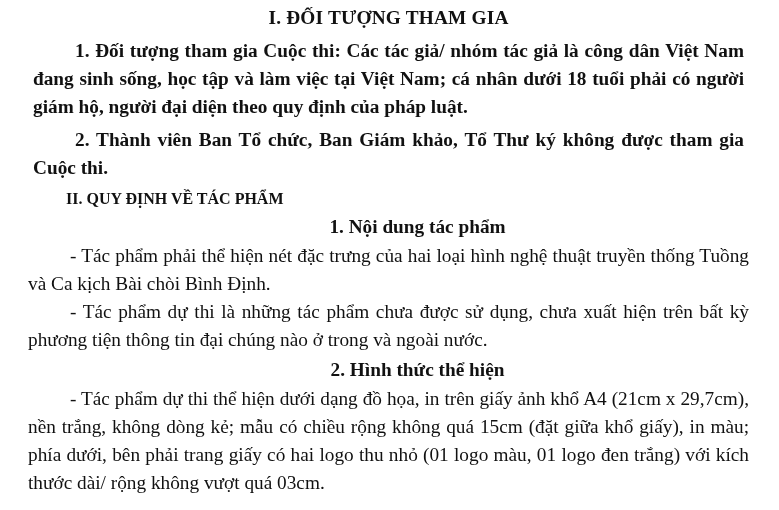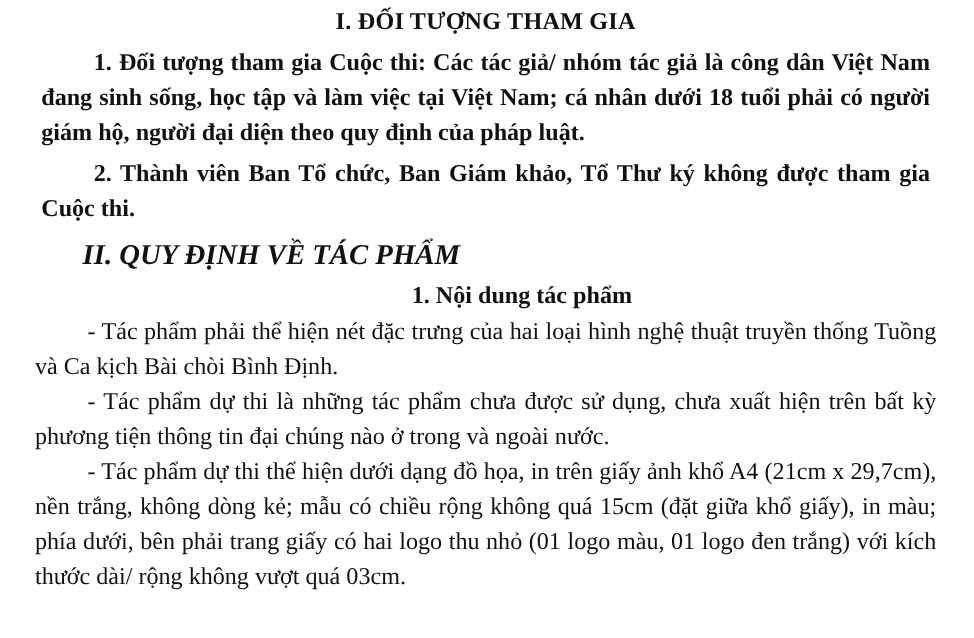--- a/index.html
+++ b/index.html
@@ -29,25 +29,24 @@
   }
   .heading-1 {
     text-align: center;
     font-weight: bold;
     font-size: 19.3px;
     letter-spacing: 0.2px;
     margin: 0 0 2px 0;
   }
   .heading-2 {
     font-weight: bold;
-    font-size: 23px;
+    font-size: 16px;
     margin: 3px 0 1px 0;
     text-indent: 38px;
     text-align: left;
-    font-style: italic;
   }
   .heading-3 {
     font-weight: bold;
     font-size: 19.3px;
     margin: 2px 0 1px 0;
     text-indent: 58px;
     text-align: center;
   }
   p.para {
     margin: 5px;
@@ -73,17 +72,18 @@
 
     <div class="heading-2">II. QUY ĐỊNH VỀ TÁC PHẨM</div>
 
     <div class="heading-3">1. Nội dung tác phẩm</div>
 
     <p class="para-dash">- Tác phẩm phải thể hiện nét đặc trưng của hai loại hình nghệ thuật truyền thống Tuồng và Ca kịch Bài chòi Bình Định.</p>
 
 
     <p class="para-dash">- Tác phẩm dự thi là những tác phẩm chưa được sử dụng, chưa xuất hiện trên bất kỳ phương tiện thông tin đại chúng nào ở trong và ngoài nước.</p>
 
+    <div class="heading-3">2. Hình thức thể hiện</div>
 
     <p class="para-dash">- Tác phẩm dự thi thể hiện dưới dạng đồ họa, in trên giấy ảnh khổ A4 (21cm x 29,7cm), nền trắng, không dòng kẻ; mẫu có chiều rộng không quá 15cm (đặt giữa khổ giấy), in màu; phía dưới, bên phải trang giấy có hai logo thu nhỏ (01 logo màu, 01 logo đen trắng) với kích thước dài/ rộng không vượt quá 03cm.</p>
 
   </div>
 </div>
 
 </body></html>

